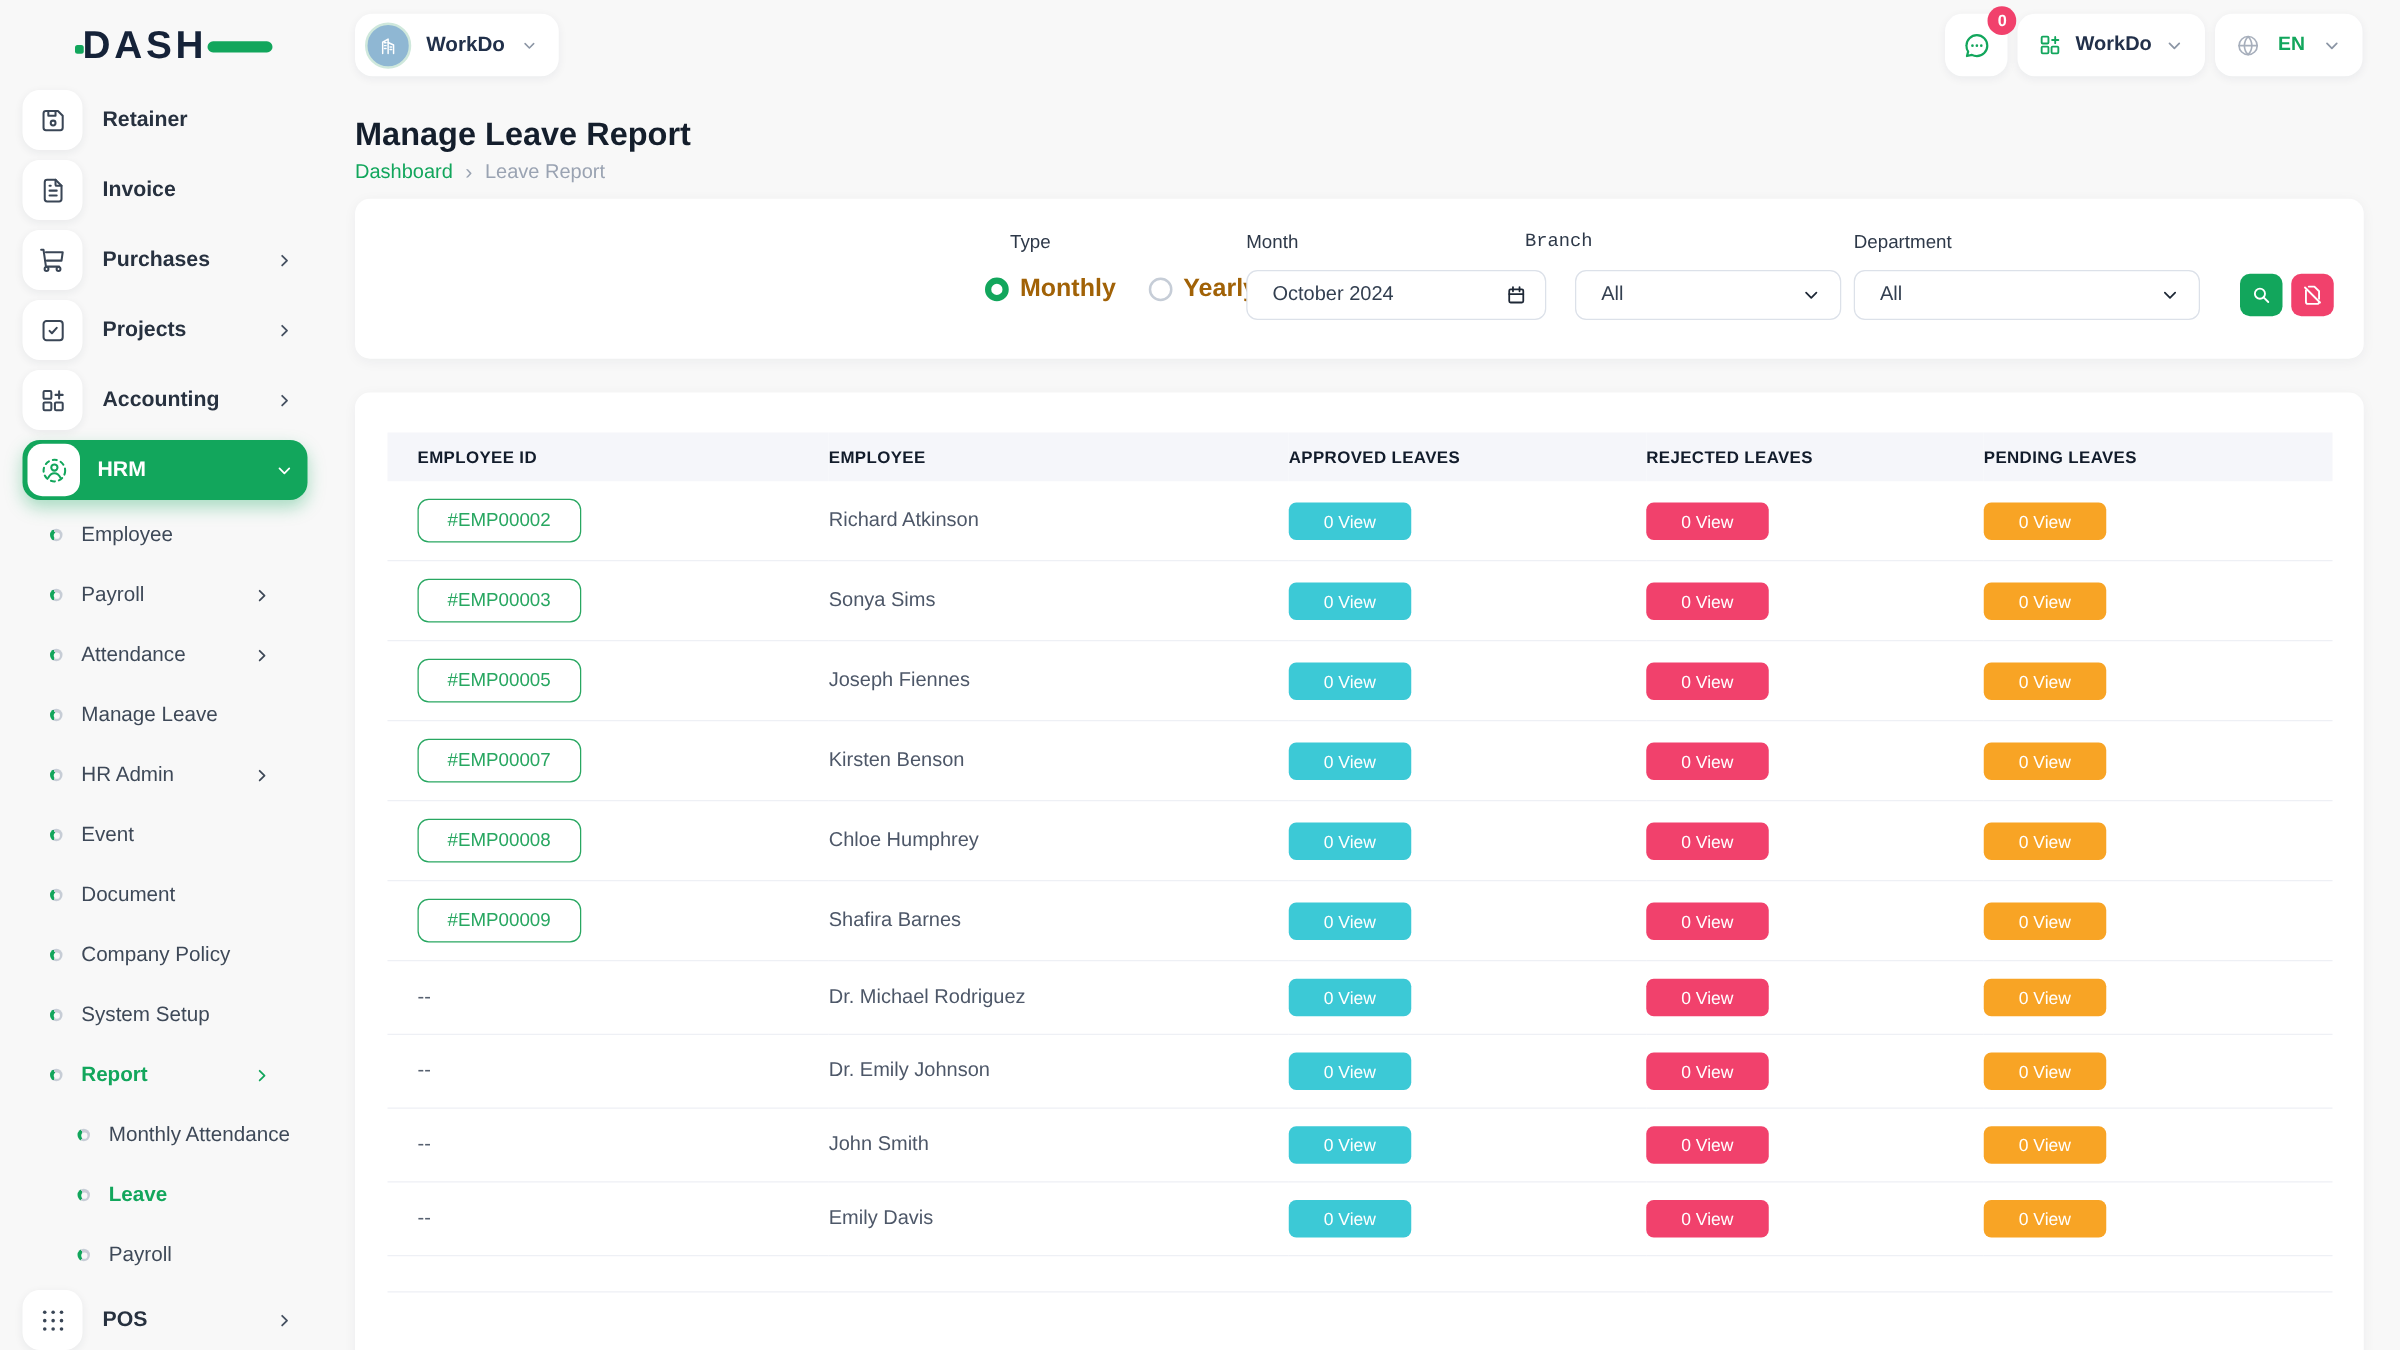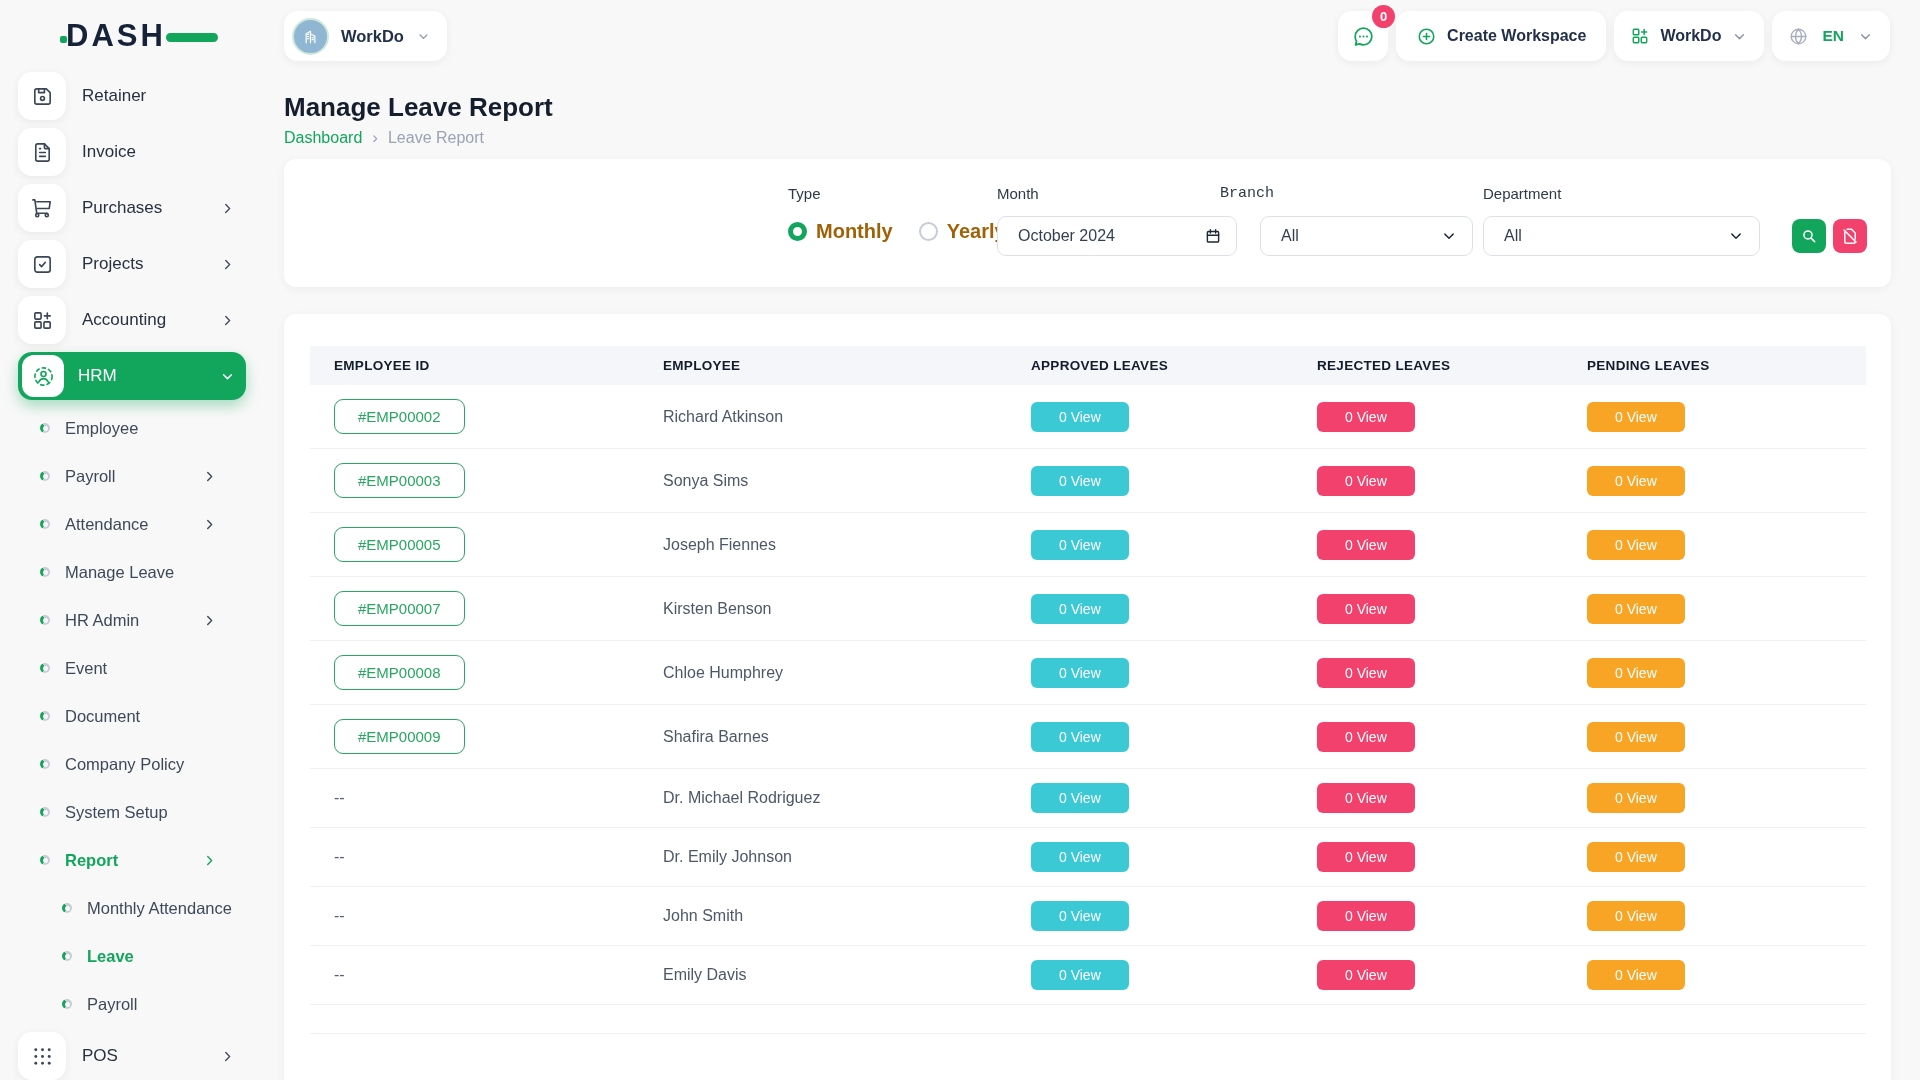--- a/index.html
+++ b/index.html
@@ -21,21 +21,21 @@
   .logo-text { font-size:31px; font-weight:800; letter-spacing:3px; color:#152238; }
   .logo-bar { position:absolute; left:148px; top:33px; width:52px; height:9px;
     background:var(--green); border-radius:5px; }
   .logo-dot { position:absolute; left:42px; top:36px; width:7px; height:7px; background:var(--green); border-radius:2px; }
 
   .m-item { height:48px; margin-bottom:8px; display:flex; align-items:center; border-radius:14px; cursor:pointer; }
   .icon-card { width:48px; height:48px; background:#fff; border-radius:14px;
     box-shadow:0 2px 8px rgba(25,39,62,0.07); display:flex; align-items:center; justify-content:center;
     color:#3A4656; flex:0 0 auto; }
   .icon-card svg { width:23px; height:23px; }
-  .m-label { margin-left:16px; font-size:17px; font-weight:400; color:#27313F; }
+  .m-label { margin-left:16px; font-size:17px; font-weight:700; color:#27313F; }
   .chev { margin-left:auto; margin-right:10px; color:#445060; display:flex; }
   .chev svg { width:17px; height:17px; stroke-width:2; }
   .m-item.active { background:var(--green); box-shadow:0 6px 14px rgba(18,166,92,0.35); }
   .m-item.active .icon-card { width:42px; height:42px; margin-left:4px; border-radius:12px; color:var(--green); box-shadow:none; }
   .m-item.active .m-label { color:#fff; margin-left:14px; }
   .m-item.active .chev { color:#fff; }
 
   .s-item { height:40px; margin-bottom:8px; display:flex; align-items:center; padding-left:22px; cursor:pointer; }
   .s-item.lvl2 { padding-left:44px; }
   .bullet { width:10px; height:10px; border-radius:50%; position:relative; flex:0 0 auto;
@@ -77,21 +77,21 @@
   .content { margin-left:284px; width:1607px; }
   .page-title { margin-top:20px; font-size:26px; line-height:30px; font-weight:700; color:#141E2C; }
   .crumbs { margin-top:6px; height:20px; display:flex; align-items:center; gap:10px; font-size:16px; }
   .crumbs a { color:var(--green); }
   .crumbs .sep { color:#9AA3B2; font-size:17px; }
   .crumbs .cur { color:#9AA3B2; }
 
   .card { background:#fff; border-radius:12px; box-shadow:0 2px 10px rgba(25,39,62,0.05); }
   .filter-card { margin-top:11px; height:128px; position:relative; }
   .f-label { position:absolute; top:26px; font-size:15px; font-weight:500; color:#2E3949; }
-  .f-group-type   { left:504px; }
+  .f-group-type   { left:524px; }
   .f-group-month  { left:713px; }
   .f-group-branch { left:936px;font-family:Liberation Mono, monospace; }
   .f-group-dept   { left:1199px; }
   .radio-row { position:absolute; left:504px; top:61px; display:flex; align-items:center; gap:26px; }
   .radio-opt { display:flex; align-items:center; gap:9px; cursor:pointer; }
   .radio { width:19px; height:19px; border-radius:50%; background:#fff; border:2px solid #C6CDD7; }
   .radio.checked { border:5.5px solid var(--green); }
   .radio-label { font-size:20px; font-weight:700; color:#a16207; }
 
   .input { position:absolute; top:57px; height:40px; background:#fff; border:1px solid var(--border);
@@ -339,27 +339,20 @@
             <g style="fill:#12A65C;stroke:none">
               <circle cx="8.6" cy="12" r="1"></circle>
               <circle cx="12" cy="12" r="1"></circle>
               <circle cx="15.4" cy="12" r="1"></circle>
             </g>
           </svg>
       </span>
       <span class="chat-badge">0</span>
     </div>
 
-    <div class="pill create-pill">
-      <svg viewBox="0 0 24 24">
-          <circle cx="12" cy="12" r="8.3"></circle>
-          <path d="M12 8.5v7M8.5 12h7"></path>
-        </svg>
-      <span>Create Workspace</span>
-    </div>
 
     <div class="pill apps-pill">
       <span class="apps-ic">
         <svg viewBox="0 0 24 24">
             <rect x="4" y="4" width="6.5" height="6.5" rx="1"></rect>
             <rect x="4" y="13.5" width="6.5" height="6.5" rx="1"></rect>
             <rect x="13.5" y="13.5" width="6.5" height="6.5" rx="1"></rect>
             <path d="M14 7.2h6M17 4.2v6"></path>
           </svg>
       </span>

